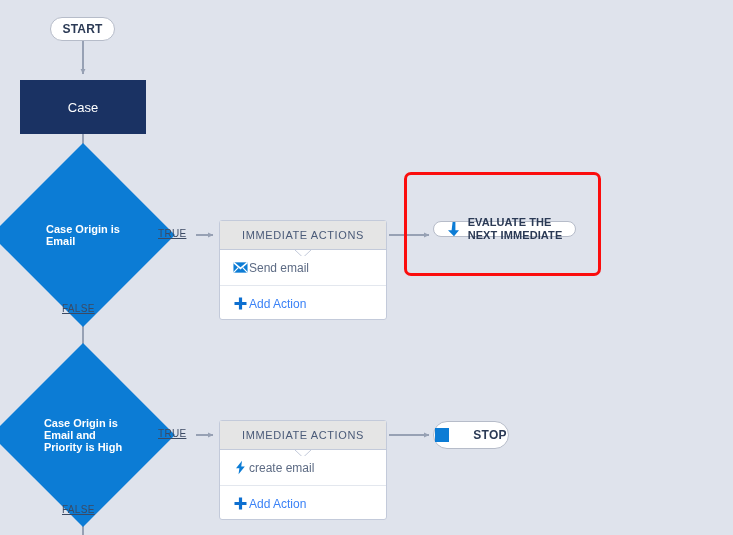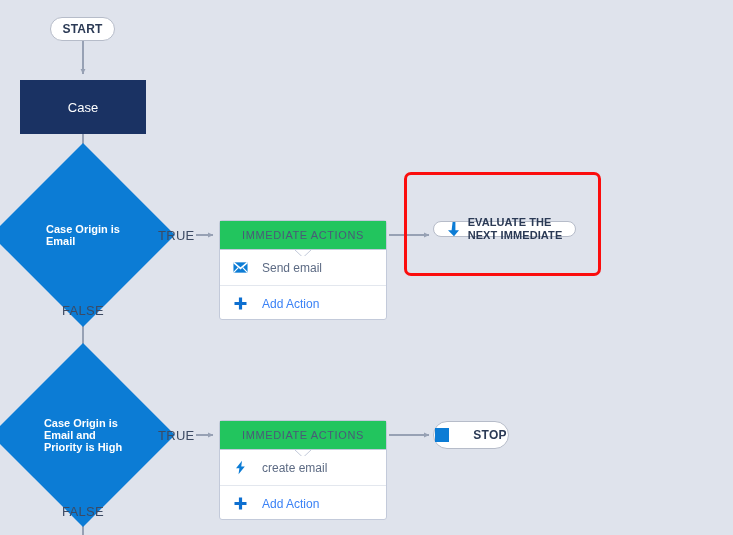--- a/index.html
+++ b/index.html
@@ -117,21 +117,21 @@
     width: 168px;
     background: #ffffff;
     border: 1px solid #c3cada;
     border-radius: 3px;
   }
   #panel-1 { left: 219px; top: 220px; height: 100px; }
   #panel-2 { left: 219px; top: 420px; height: 100px; }
   .panel-head {
     position: relative;
     height: 28px;
-    background: #22c55e;
+    background: #e5e5e5;
     border-bottom: 1px solid #c3cada;
     display: flex;
     align-items: center;
     justify-content: center;
     color: #4a5a78;
     font-size: 11px;
     letter-spacing: 0.6px;
   }
   .panel-head .notch {
     position: absolute;
@@ -139,39 +139,40 @@
     bottom: -7px;
     margin-left: -8px;
     width: 16px; height: 8px;
     overflow: hidden;
   }
   .panel-row {
     height: 35px;
     display: flex;
     align-items: center;
     padding-left: 13px;
-    gap: 14px;
+    gap: 1px;
     color: #5a6a85;
     font-size: 12px;
   }
   .panel-row.divided { border-bottom: 1px solid #e3e7ee; }
   .row-label { color: #5d6b84; }
   .row-label.add { color: #3b82f6; }
   .icon-env, .icon-bolt, .icon-plus {
     width: 15px; height: 15px;
     flex: 0 0 auto;
     display: block;
   }
 
   
   .edge-label {
     position: absolute;
     color: #3c4a63;
-    font-size: 13px;
+    font-size: 10px;
     letter-spacing: 0.3px;
+    text-decoration: underline;
   }
 
   
   .highlight-box {
     left: 404px; top: 172px;
     width: 197px; height: 104px;
     border: 3px solid #fb0d0d;
     border-radius: 7px;
     background: transparent;
   }

